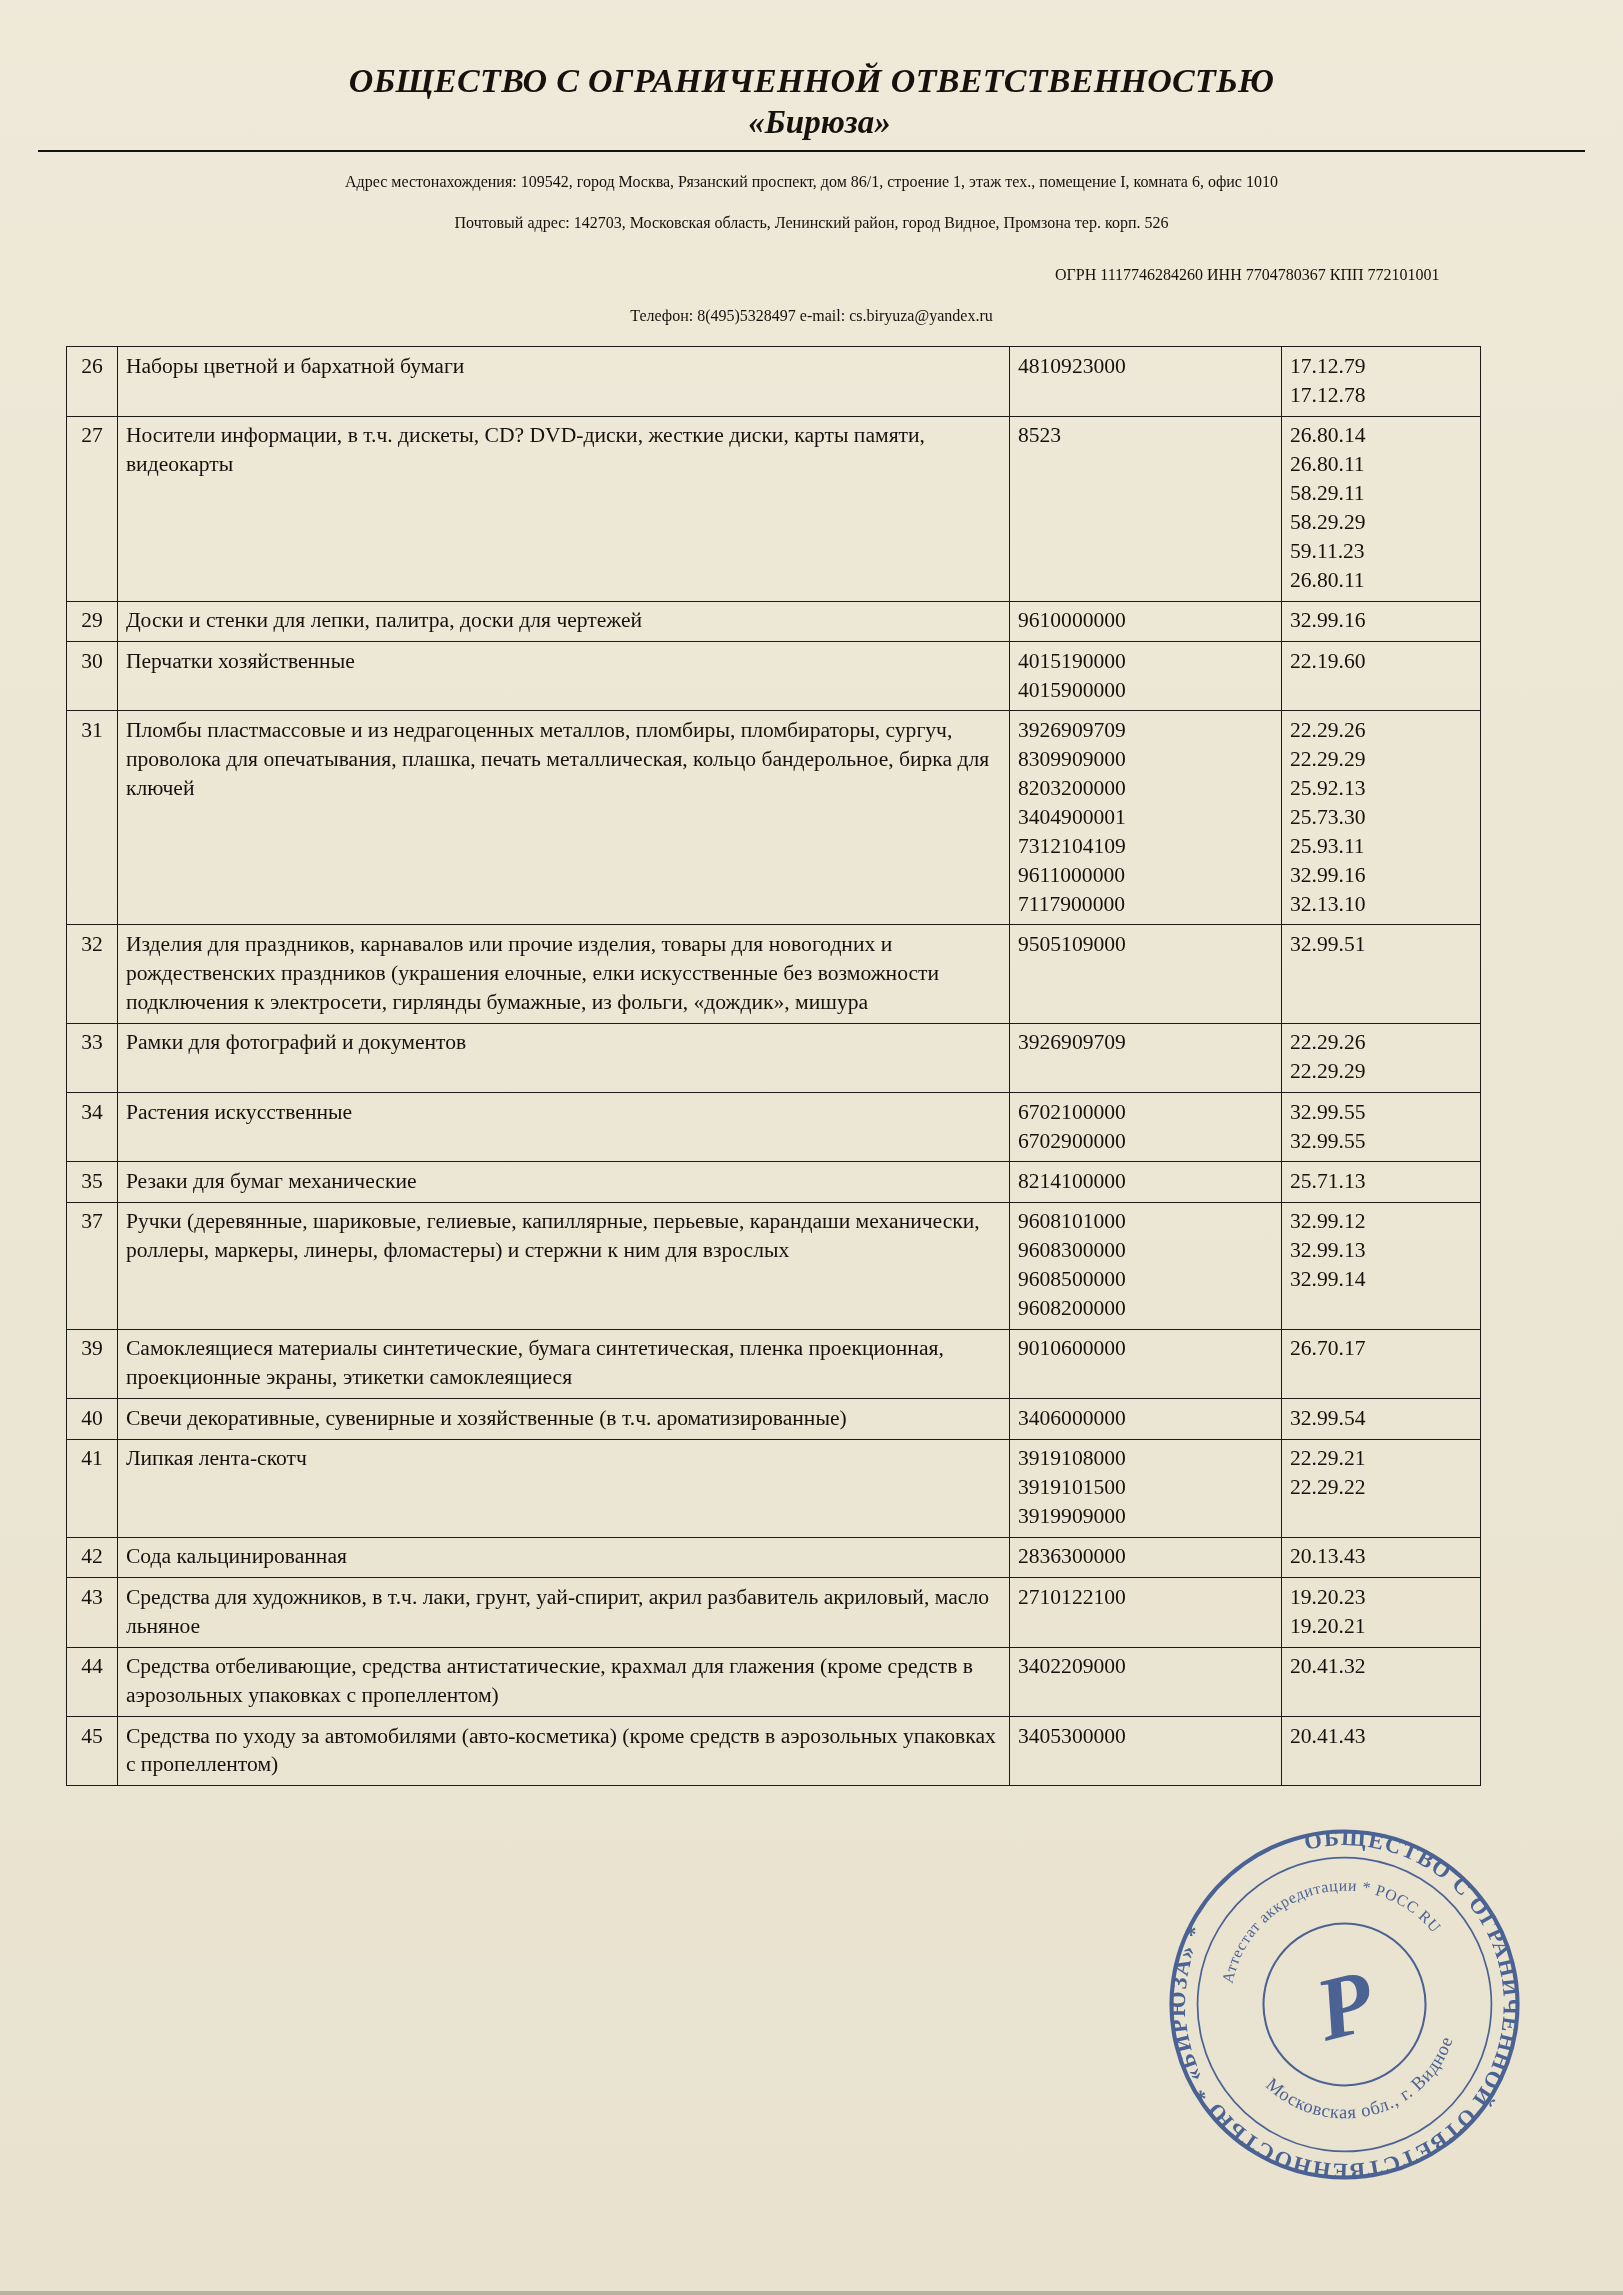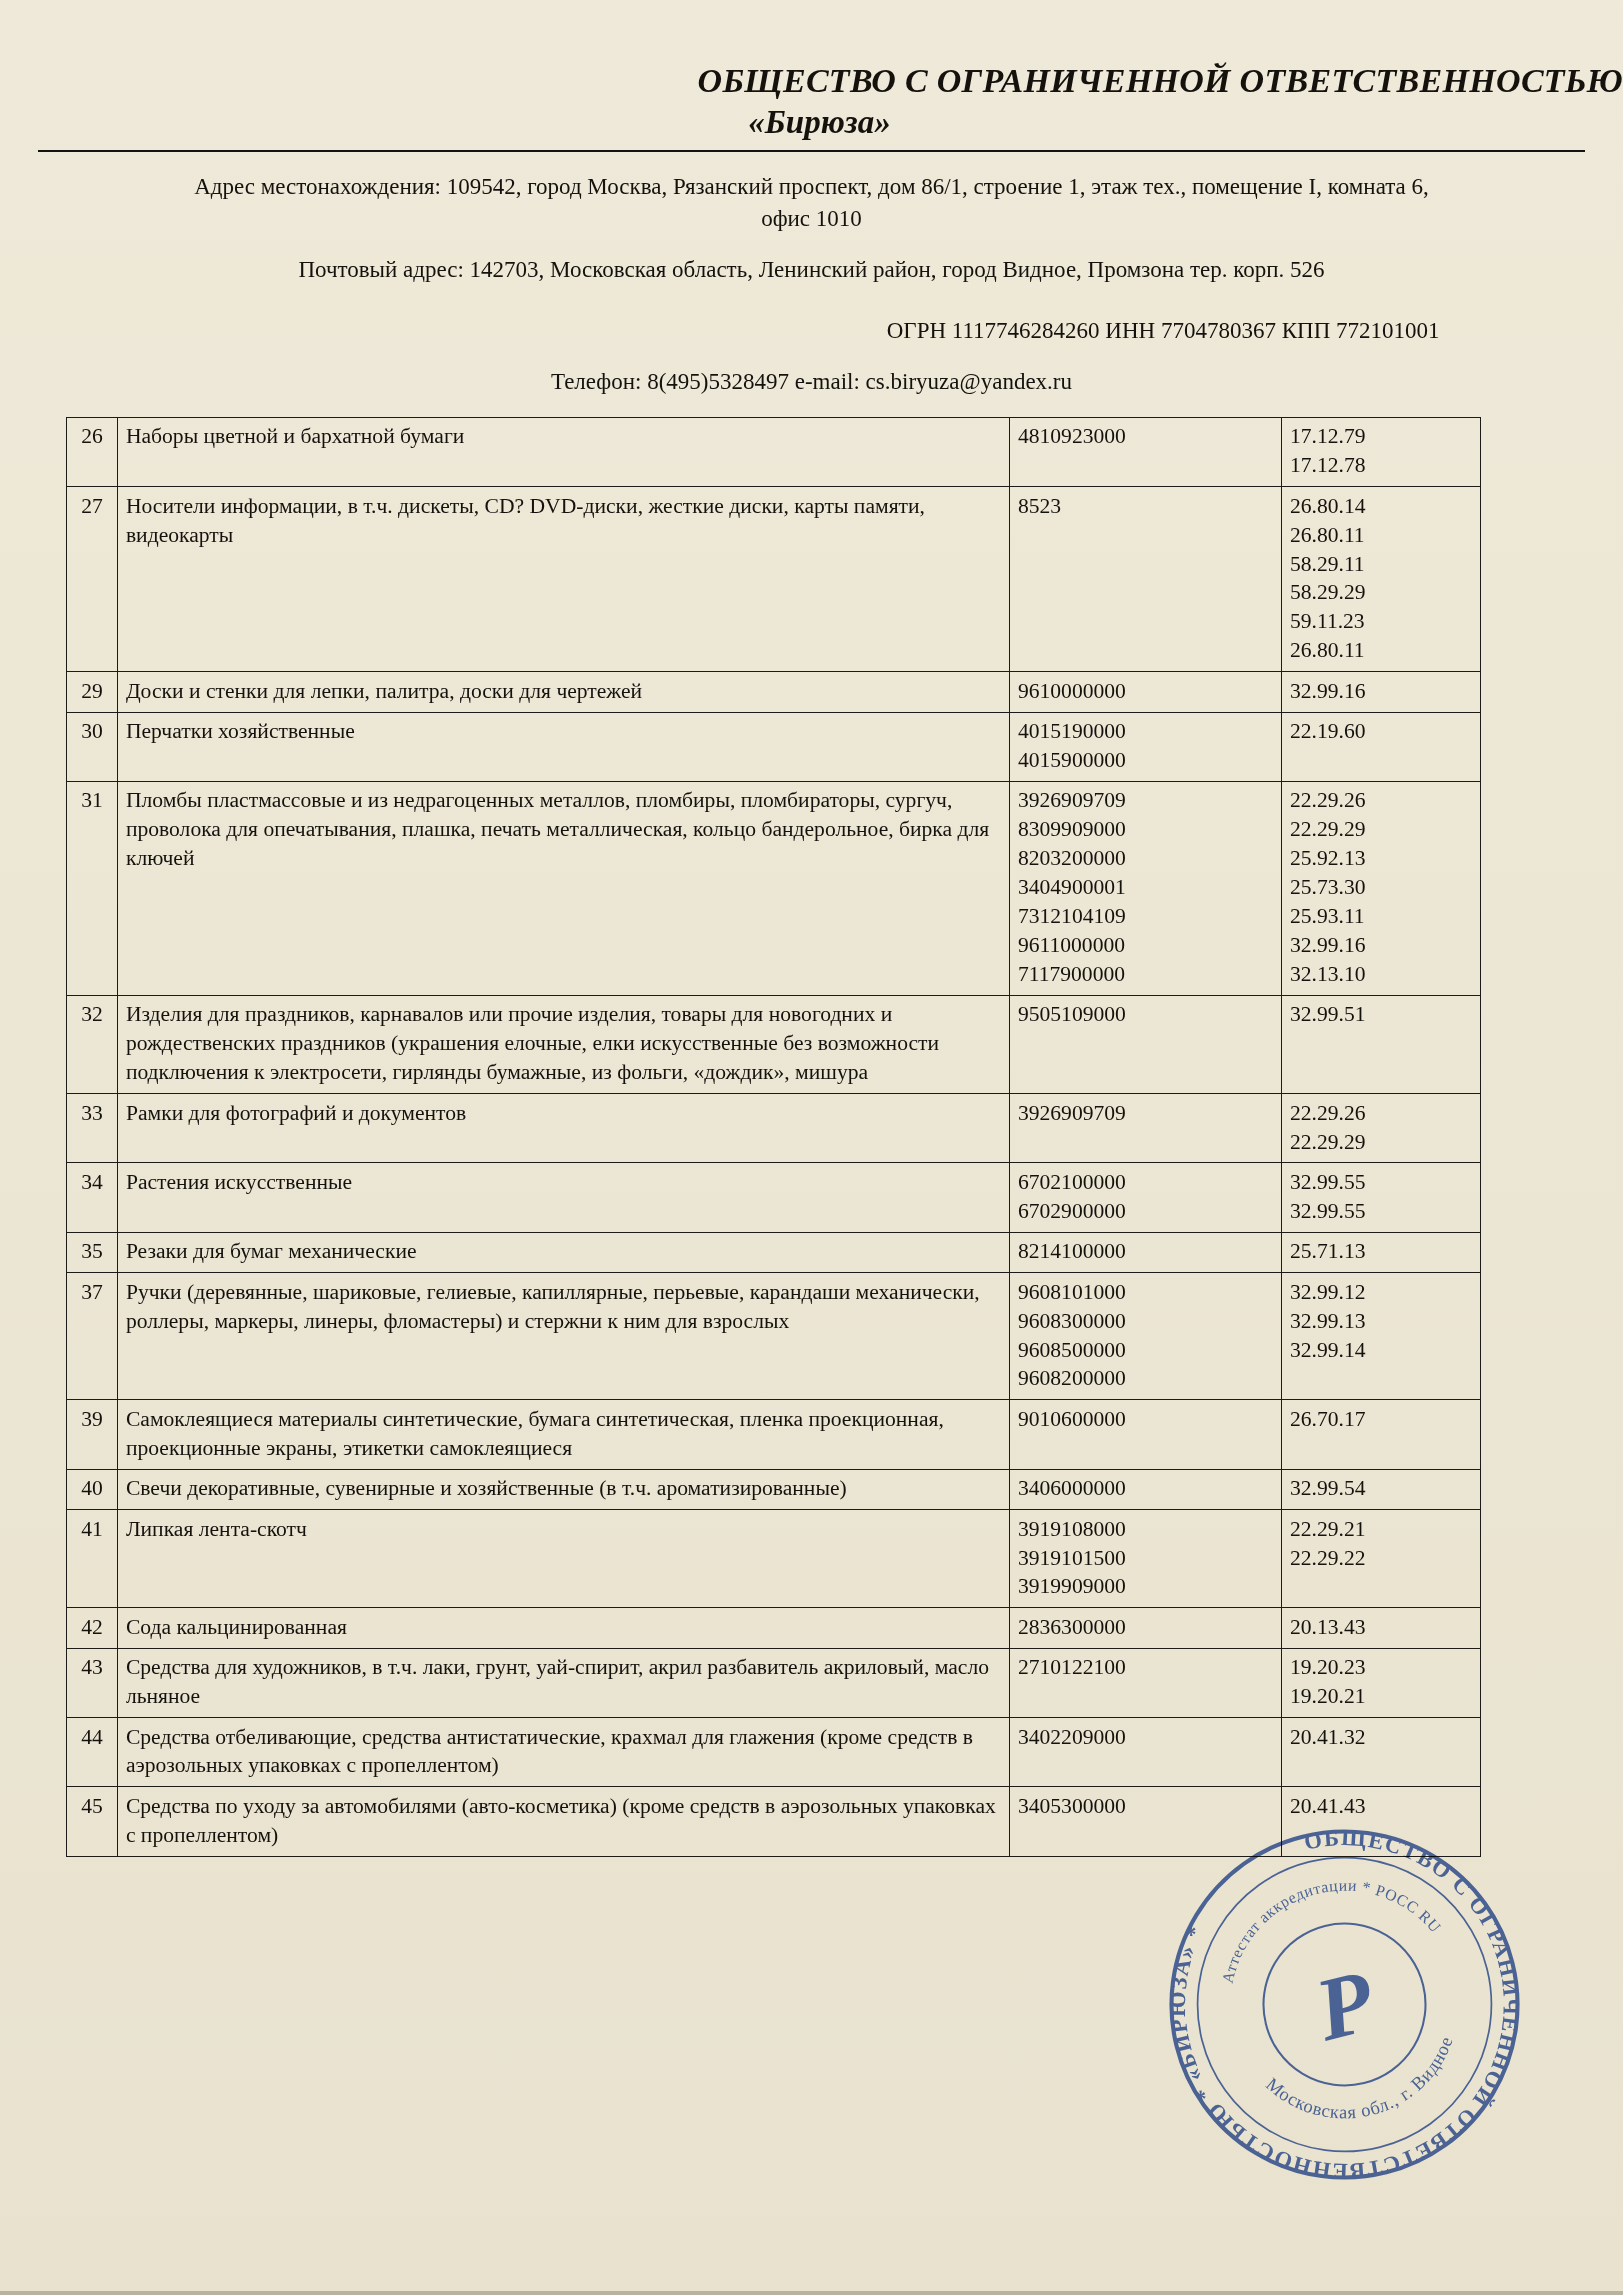--- a/index.html
+++ b/index.html
@@ -13,34 +13,34 @@
     font-family:"Liberation Serif", serif;
     color:#15120e;
     overflow:hidden;
   }
   .page::after{
     content:""; position:absolute; left:0; right:0; bottom:0; height:3.9px;
     background:rgba(40,35,25,.25);
   }
   header { padding-top:62px; }
   .org-type {
-    margin:0; text-align:right;
+    margin:0; text-align:center;
     font-size:34px; font-weight:bold; font-style:italic; letter-spacing:0.3px;
   }
   .org-name {
     margin:3.9px 0 0; text-align:center;
     font-size:33px; font-weight:bold; font-style:italic;padding-left:16px;
   }
   .title-rule {
     border:none; border-top:2.6px solid #131313;
     margin:9.2px 38px 13px;
   }
   .addr {
     margin:19px auto; text-align:center;
-    font-size:23px; line-height:1.38; max-width:1256px;
+    font-size:16px; line-height:1.38; max-width:1256px;
   }
   .gap-top { margin-top:30px;text-align:right; }
 
   table.codes {
     margin:17px 0 0 66px;
     width:1414px;
     border-collapse:collapse;
     table-layout:fixed;
     font-size:21.6px;
   }

